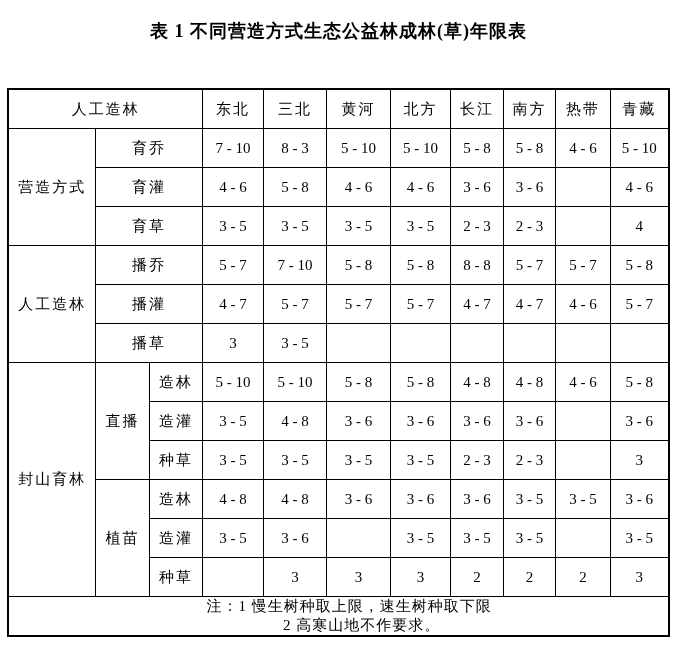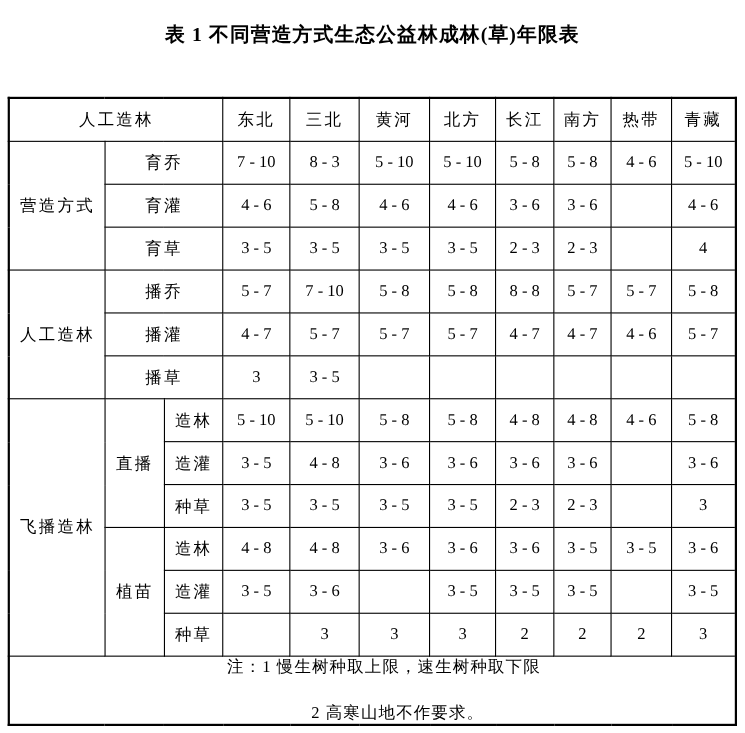--- a/index.html
+++ b/index.html
@@ -49,21 +49,21 @@
     letter-spacing: 2px;
   }
   td.notes {
     height: 72px;
     text-align: left;
     vertical-align: middle;
     letter-spacing: 1px;
   }
   .note-line-1 {
     padding-left: 21px;
-    margin-bottom: 23px;
+    margin-bottom: 0;
   }
   .note-line-2 {
     padding-left: 46px;
   }
 </style>
 </head>
 <body>
 
 <div class="page">
 
@@ -160,21 +160,21 @@
         <td>3 - 5</td>
         <td></td>
         <td></td>
         <td></td>
         <td></td>
         <td></td>
         <td></td>
       </tr>
 
       <tr>
-        <td rowspan="6" class="grp">飞播造林</td>
+        <td rowspan="6" class="grp">封山育林</td>
         <td rowspan="3" class="grp">直播</td>
         <td class="cn">造林</td>
         <td>5 - 10</td>
         <td>5 - 10</td>
         <td>5 - 8</td>
         <td>5 - 8</td>
         <td>4 - 8</td>
         <td>4 - 8</td>
         <td>4 - 6</td>
         <td>5 - 8</td>

